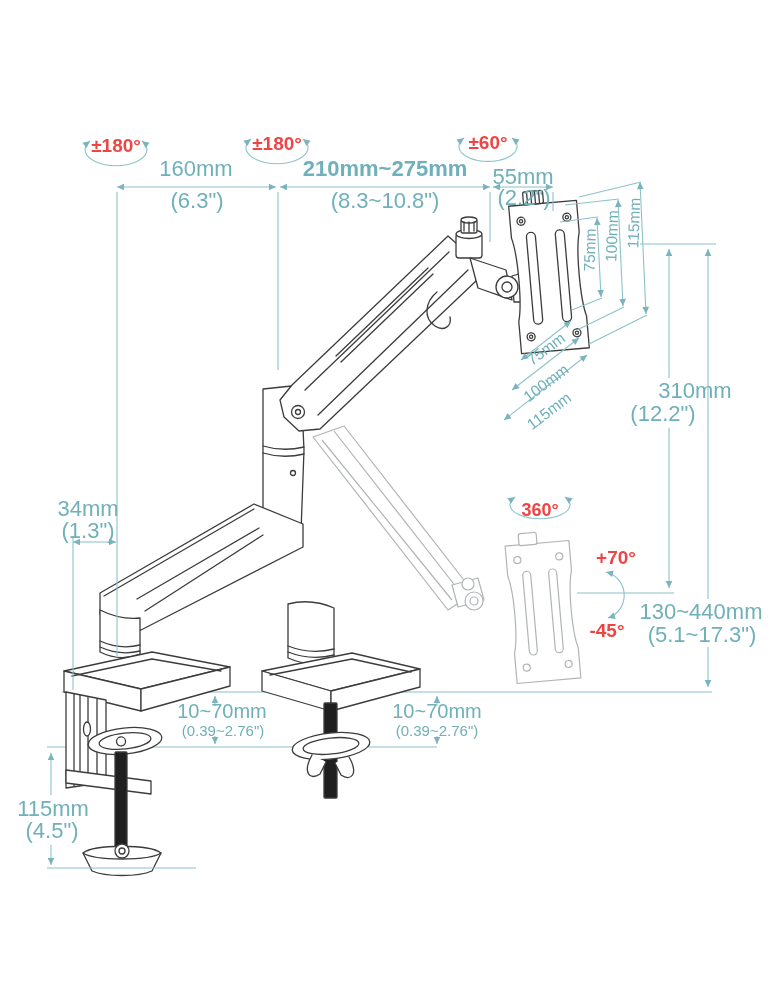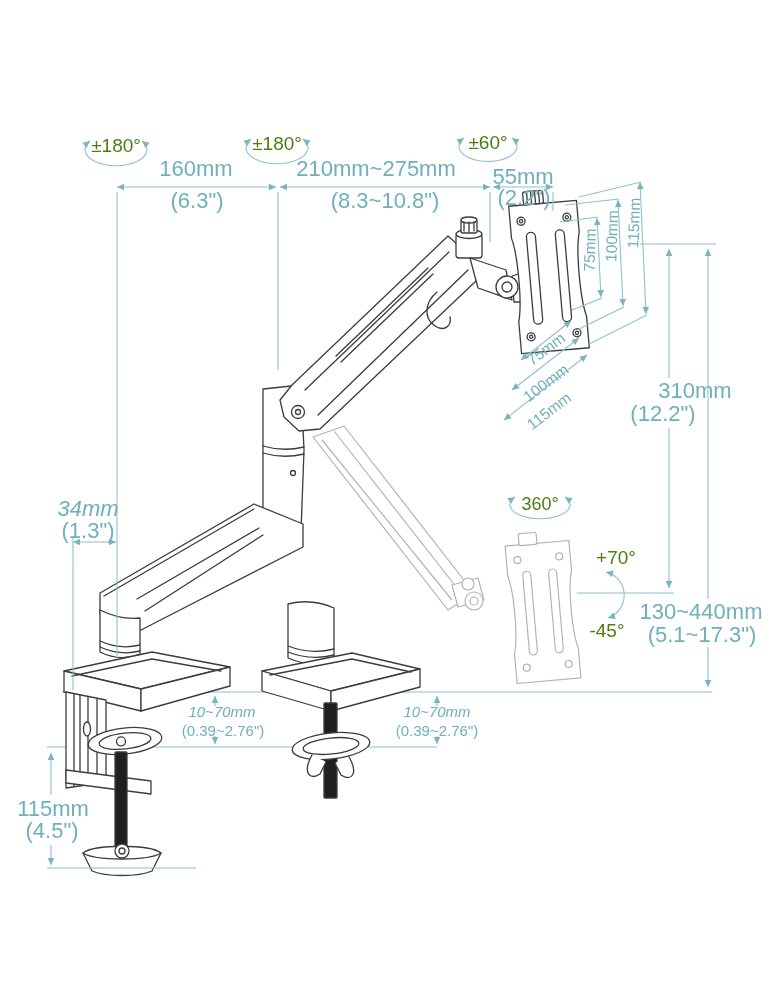--- a/index.html
+++ b/index.html
@@ -6,24 +6,24 @@
   .stage{
     position:relative;width:771px;height:1000px;background:#ffffff;
     font-family:"Liberation Sans",sans-serif;overflow:hidden;
   }
   .stage svg{position:absolute;left:0;top:0;}
   .lbl{
     position:absolute;color:#6fb0ba;font-size:22px;line-height:1;
     white-space:nowrap;transform:translate(-50%,-50%);
     font-family:"Liberation Sans",sans-serif;
   }
-  .sm{font-size:15px;font-style:italic;}
+  .sm{font-size:20px;}
   .xs{font-size:15px;}
-  .rot{color:#4d7c0f;font-weight:400;font-size:19px;}
-  .rot.mid{font-size:18px;}
+  .rot{color:#ef4444;font-weight:700;font-size:19px;}
+  .rot.mid{font-size:18px;margin-top:6px;}
   .vlab{font-size:15.5px;transform:translate(-50%,-50%) rotate(-88deg);}
   .diag{font-size:15.5px;transform:translate(-50%,-50%) rotate(-37deg);}
 </style>
 </head>
 <body>
 
 <div class="stage">
 
 <svg width="771" height="1000" viewBox="0 0 771 1000">
   <defs>
@@ -214,39 +214,39 @@
 
   <div class="lbl rot" style="left:116px;top:145px;">±180°</div>
   <div class="lbl rot" style="left:277px;top:143px;">±180°</div>
   <div class="lbl rot" style="left:488px;top:142px;">±60°</div>
   <div class="lbl rot mid" style="left:540px;top:504px;">360°</div>
   <div class="lbl rot" style="left:616px;top:557px;">+70°</div>
   <div class="lbl rot" style="left:607px;top:630px;">-45°</div>
 
   <div class="lbl" style="left:196px;top:169px;">160mm</div>
   <div class="lbl" style="left:197px;top:201px;">(6.3")</div>
-  <div class="lbl" style="left:376px;top:169px;">210mm~275mm</div>
+  <div class="lbl" style="left:385px;top:169px;font-weight:bold;">210mm~275mm</div>
   <div class="lbl" style="left:385px;top:201px;">(8.3~10.8")</div>
   <div class="lbl" style="left:523px;top:177px;">55mm</div>
   <div class="lbl" style="left:524px;top:198px;">(2.2")</div>
 
   <div class="lbl vlab" style="left:590px;top:250px;">75mm</div>
   <div class="lbl vlab" style="left:612px;top:236px;">100mm</div>
   <div class="lbl vlab" style="left:634px;top:223px;">115mm</div>
 
   <div class="lbl diag" style="left:546px;top:349px;">75mm</div>
   <div class="lbl diag" style="left:546px;top:383px;">100mm</div>
   <div class="lbl diag" style="left:549px;top:411px;">115mm</div>
 
   <div class="lbl" style="left:663px;top:391px;margin-left:32px;">310mm</div>
   <div class="lbl" style="left:663px;top:414px;">(12.2")</div>
   <div class="lbl" style="left:701px;top:612px;">130~440mm</div>
   <div class="lbl" style="left:702px;top:635px;">(5.1~17.3")</div>
 
-  <div class="lbl" style="left:88px;top:509px;font-style:italic;">34mm</div>
+  <div class="lbl" style="left:88px;top:509px;">34mm</div>
   <div class="lbl" style="left:88px;top:531px;">(1.3")</div>
 
   <div class="lbl sm" style="left:222px;top:711px;">10~70mm</div>
   <div class="lbl xs" style="left:223px;top:730px;">(0.39~2.76")</div>
   <div class="lbl sm" style="left:437px;top:711px;">10~70mm</div>
   <div class="lbl xs" style="left:437px;top:730px;">(0.39~2.76")</div>
 
   <div class="lbl" style="left:53px;top:809px;">115mm</div>
   <div class="lbl" style="left:52px;top:831px;">(4.5")</div>
 

